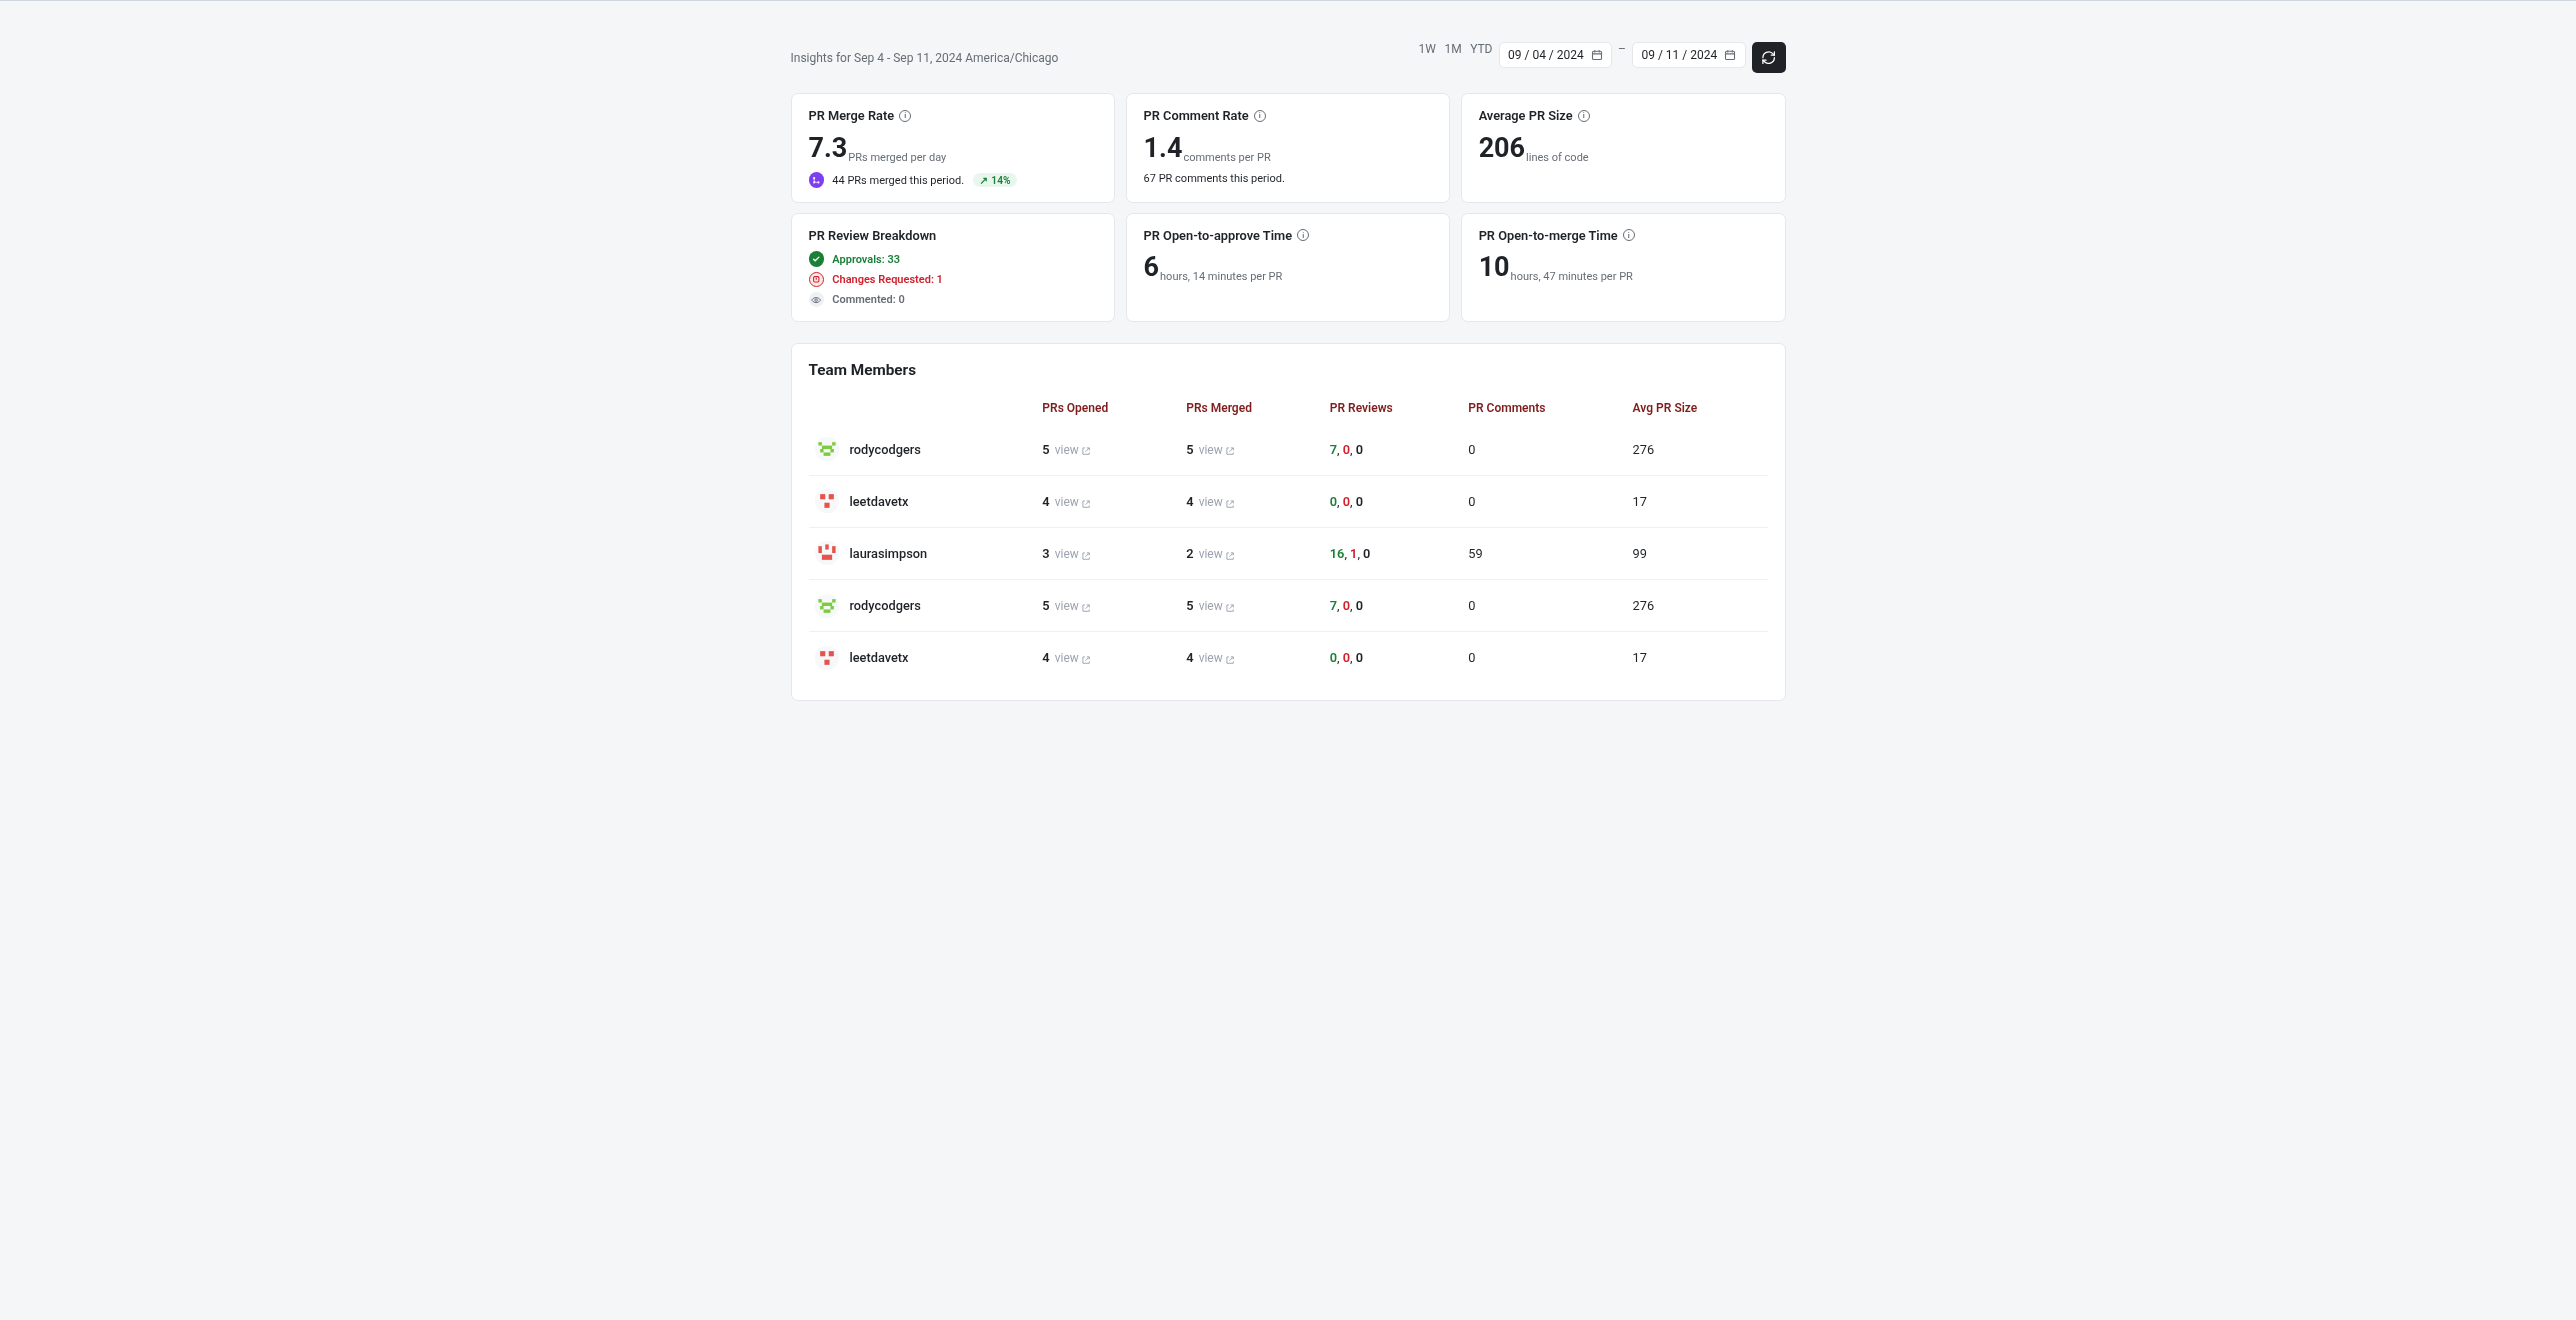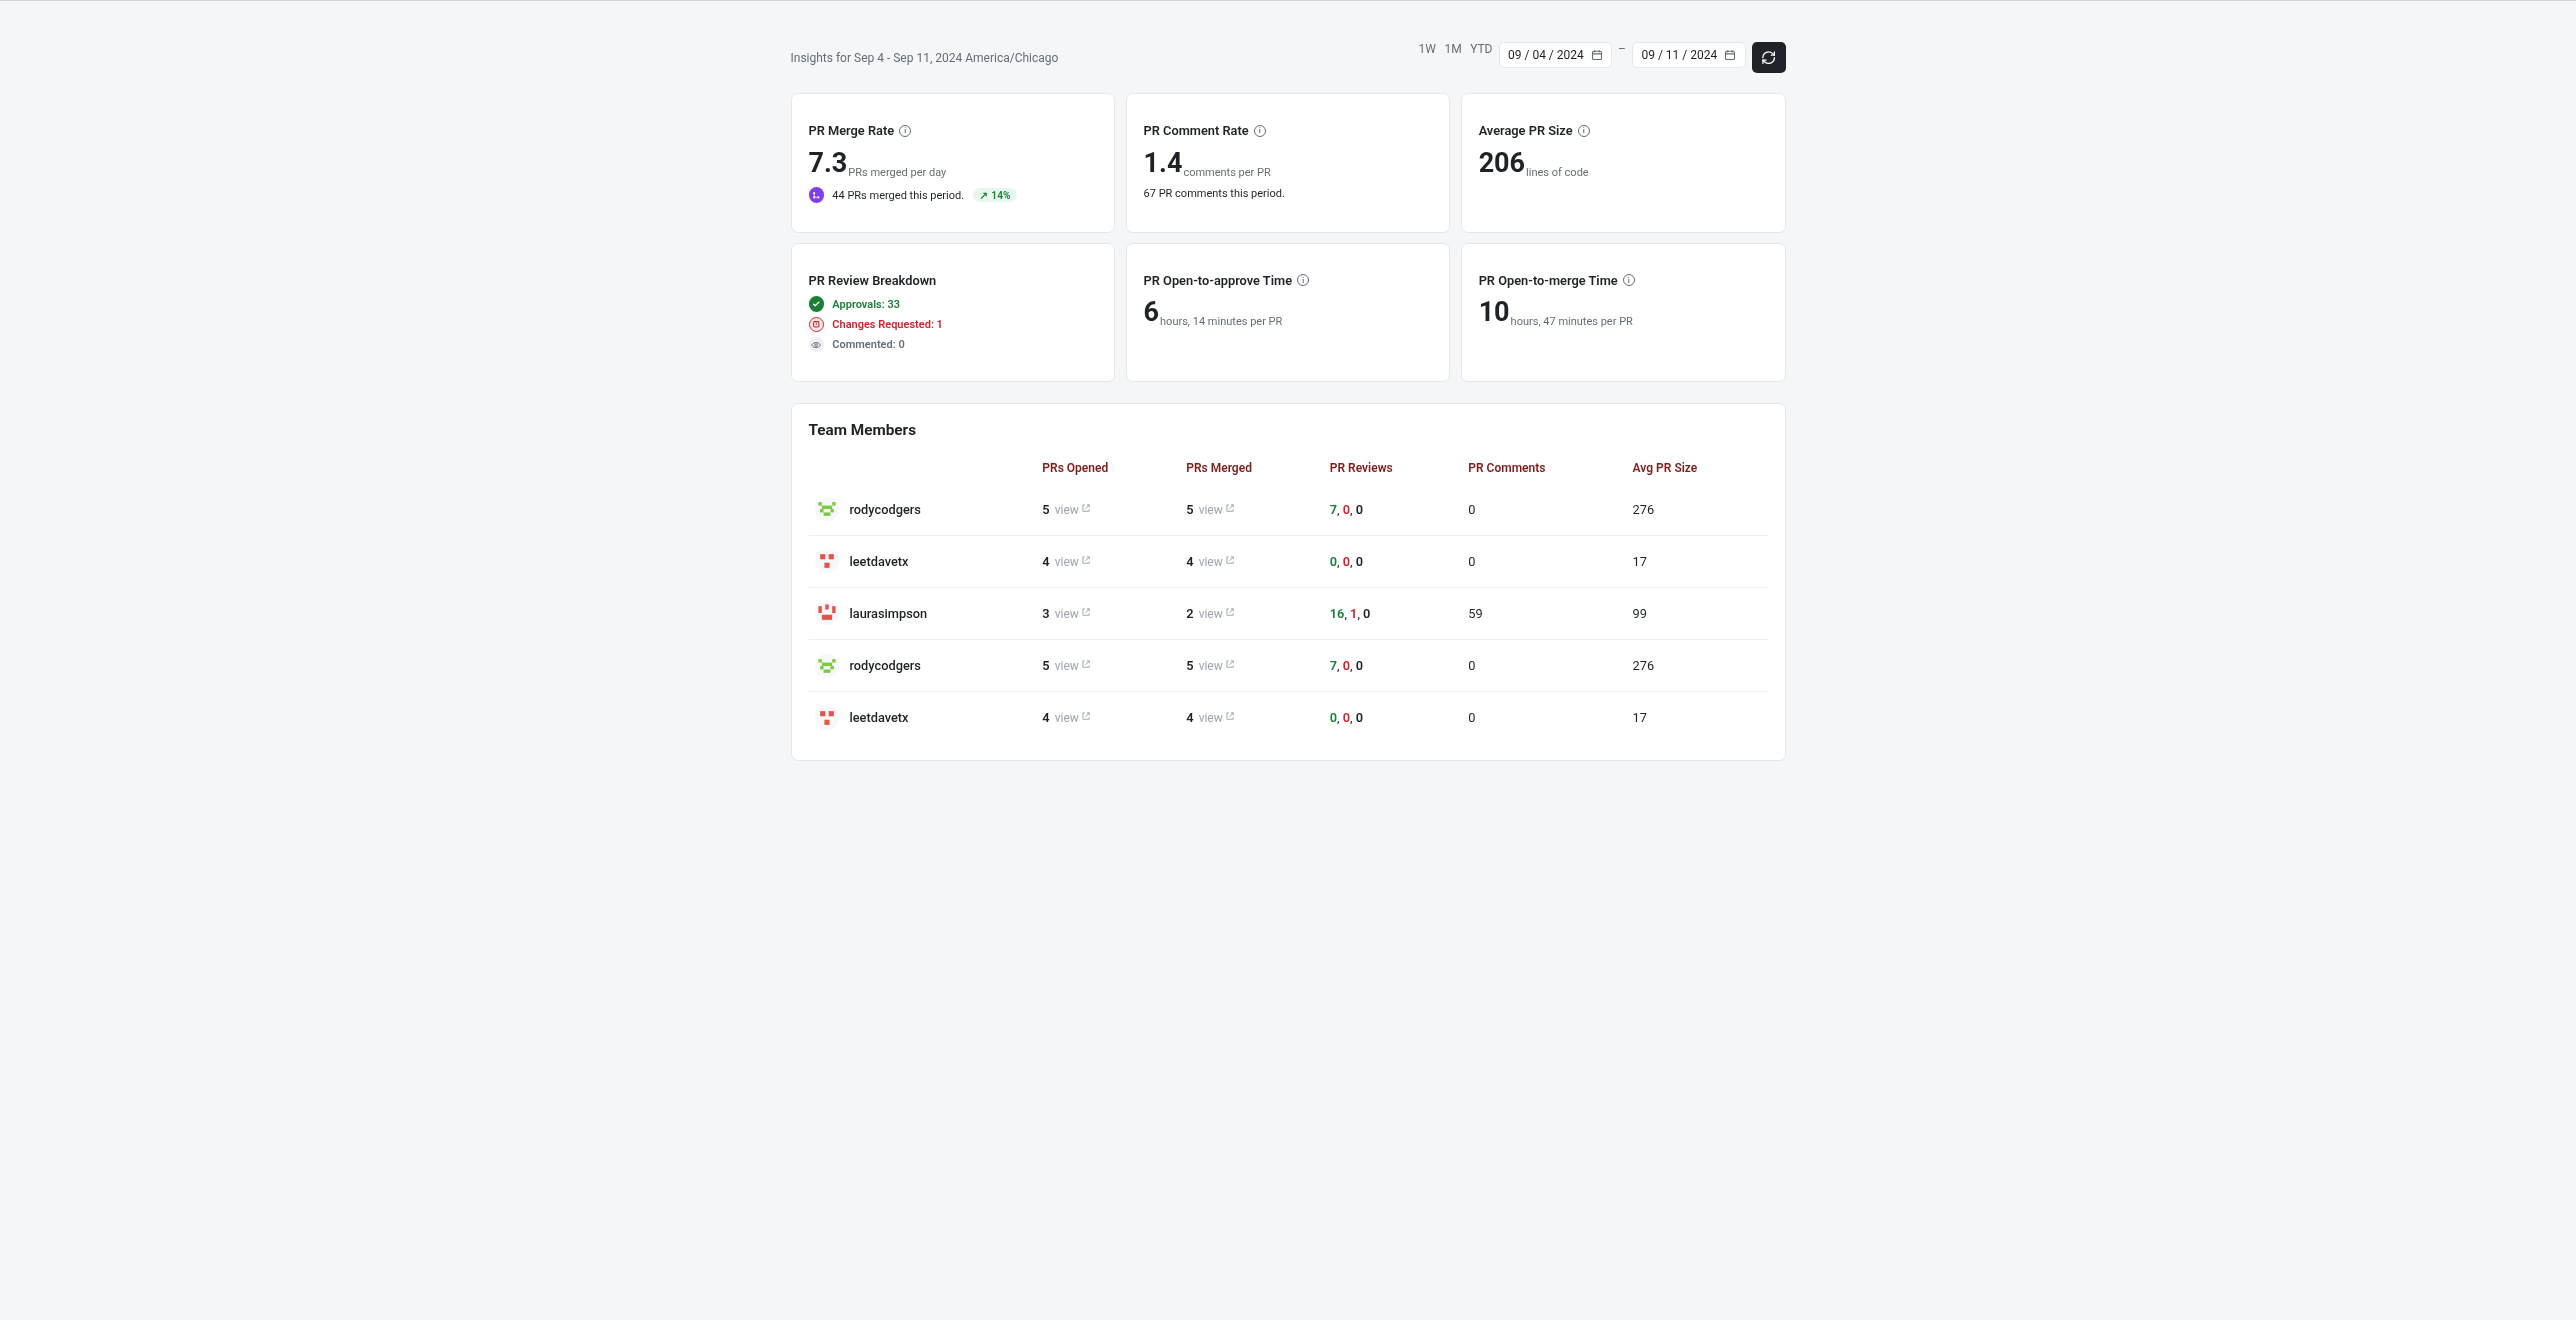--- a/index.html
+++ b/index.html
@@ -96,21 +96,21 @@
 .cards-grid {
   display: grid;
   grid-template-columns: repeat(3, 1fr);
   gap: 10.2px;
   margin-bottom: 20.4px;
 }
 .card {
   background: #fff;
   border: 0.9px solid #e5e7eb;
   border-radius: 6.8px;
-  padding: 29px 17px;
+  padding: 14px 17px;
 }
 .card-title {
   font-size: 12.8px;
   font-weight: 600;
   display: flex;
   align-items: center;
   gap: 5.1px;
   margin-bottom: 8.5px;
 }
 .info-icon {
@@ -234,21 +234,21 @@
   justify-content: center;
   overflow: hidden;
   background: #f6f8fa;
 }
 .member-name { font-weight: 500; }
 .view-link {
   color: #9ca3af;
   font-size: 12px;
   margin-left: 5.1px;
   display: inline-flex;
-  align-items: flex-start;
+  align-items: flex-end;
   gap: 2.6px;
   cursor: pointer;
 }
 .count-val { font-weight: 600; }
 .reviews-cell .g { color: #1a7f37; font-weight: 600; }
 .reviews-cell .r { color: #cf222e; font-weight: 600; }
 .reviews-cell .n { color: #1f2328; font-weight: 600; }
 .reviews-cell .sep { color: #1f2328; }
 svg { display: block; }
 </style>

